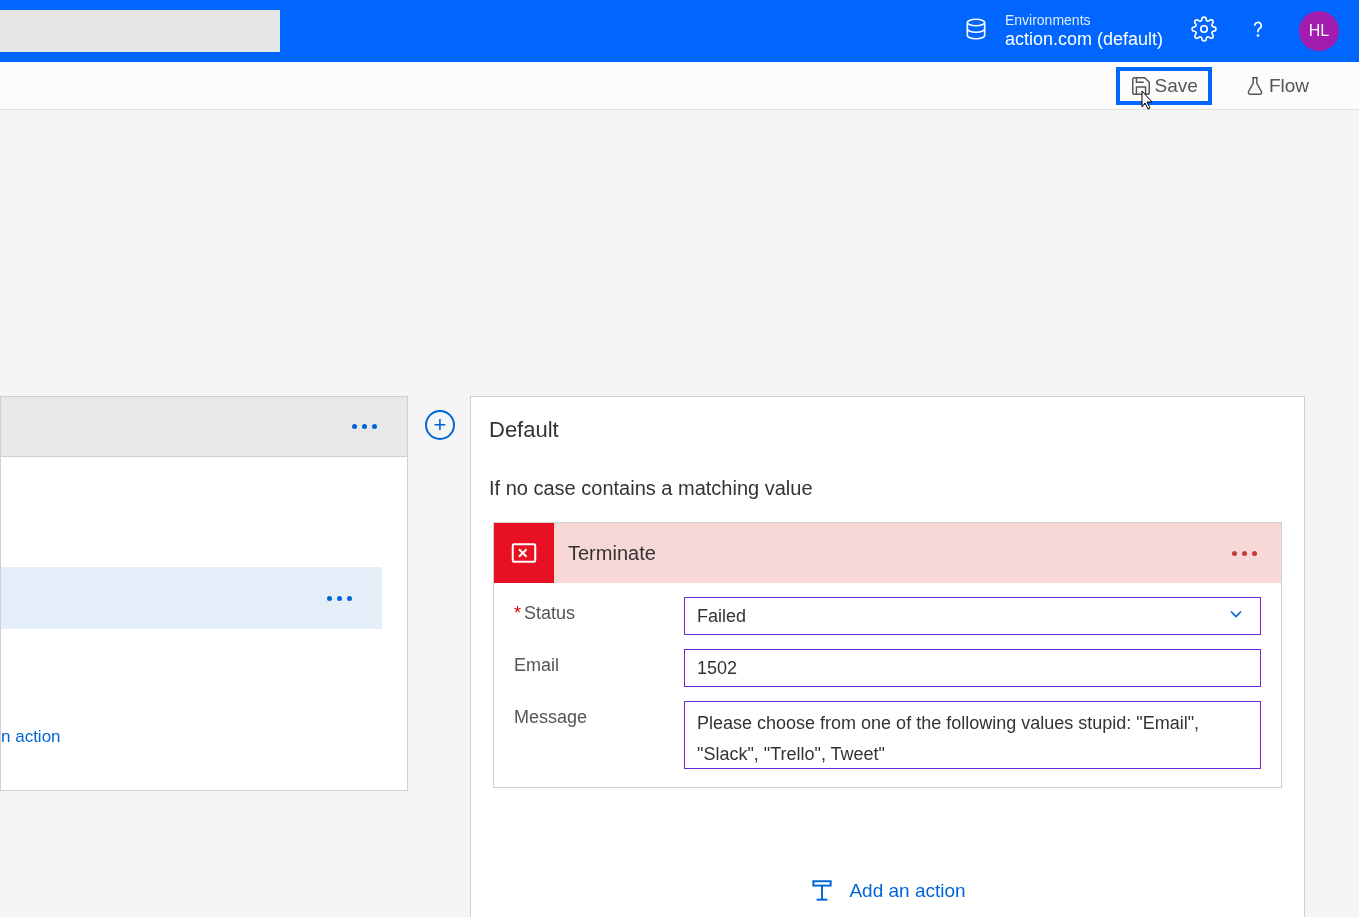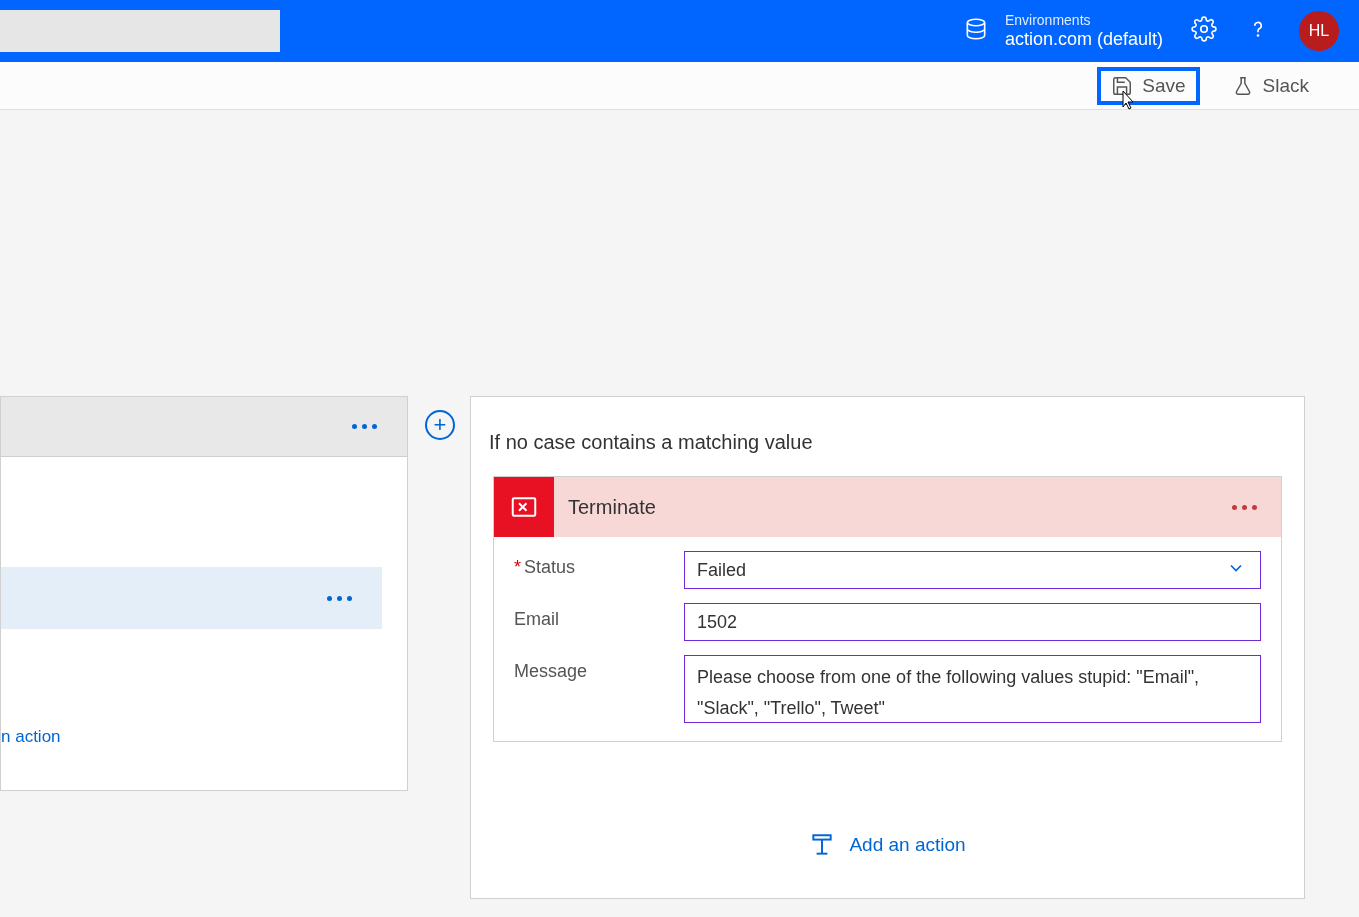--- a/index.html
+++ b/index.html
@@ -28,37 +28,37 @@
     align-items: center;
     gap: 28px;
   }
   .env-block { display: flex; align-items: center; gap: 16px; }
   .env-text-block { display: flex; flex-direction: column; line-height: 1.2; }
   .env-label { font-size: 14px; color: #e0ecff; }
   .env-name { font-size: 18px; color: #fff; }
   .header-icon svg { width: 26px; height: 26px; stroke: #fff; fill: none; stroke-width: 1.5; }
   .avatar {
     width: 40px; height: 40px; border-radius: 50%;
-    background: #b91c1c; color: #fff; display: flex; align-items: center; justify-content: center;
+    background: #a21caf; color: #fff; display: flex; align-items: center; justify-content: center;
     font-size: 16px;
   }
 
   
   .toolbar {
     background: #fcfcfc;
     height: 48px;
     border-bottom: 1px solid #e0e0e0;
     display: flex;
     justify-content: flex-end;
     align-items: center;
     padding-right: 40px;
     gap: 22px;
   }
   .tool-btn {
-    display: flex; align-items: center; gap: 9px;
+    display: flex; align-items: center; gap: 3px;
     color: #555; font-size: 19px; cursor: pointer;
     padding: 6px 10px;
   }
   .tool-btn.highlighted {
     border: 4px solid #0066ff;
     padding: 4px 10px;
   }
   .tool-btn svg { width: 22px; height: 22px; stroke: #555; fill: none; stroke-width: 1.6; }
 
   
@@ -228,21 +228,21 @@
       <svg viewBox="0 0 24 24">
           <path d="M8 2 L8 18 L11 14 L14 20 L16 19 L13 13 L18 13 Z" fill="#fff" stroke="#000" stroke-width="1"></path>
         </svg>
     </div>
   </div>
   <div class="tool-btn">
     <svg viewBox="0 0 24 24">
         <path d="M9 3h6"></path>
         <path d="M10 3v6l-5 9a2 2 0 0 0 1.8 3h10.4a2 2 0 0 0 1.8-3l-5-9V3"></path>
       </svg>
-    <span>Slack</span>
+    <span>Flow</span>
   </div>
 </div>
 
 <div class="canvas">
 
   <div class="left-card card1">
     <div class="left-card-header">
       <div class="more-dots">
           <span></span>
           <span></span>
@@ -255,20 +255,21 @@
           <span></span>
           <span></span>
         </div>
     </div>
     <div class="left-link">n action</div>
   </div>
 
   <div class="plus-circle">+</div>
 
   <div class="default-card">
+    <div class="default-title">Default</div>
     <div class="default-sub">If no case contains a matching value</div>
 
     <div class="terminate-card">
       <div class="terminate-header">
         <div class="terminate-icon-box">
           <svg viewBox="0 0 24 24">
               <rect x="3" y="5" width="18" height="14" rx="1"></rect>
               <line x1="8" y1="9" x2="14" y2="15"></line>
               <line x1="14" y1="9" x2="8" y2="15"></line>
             </svg>

